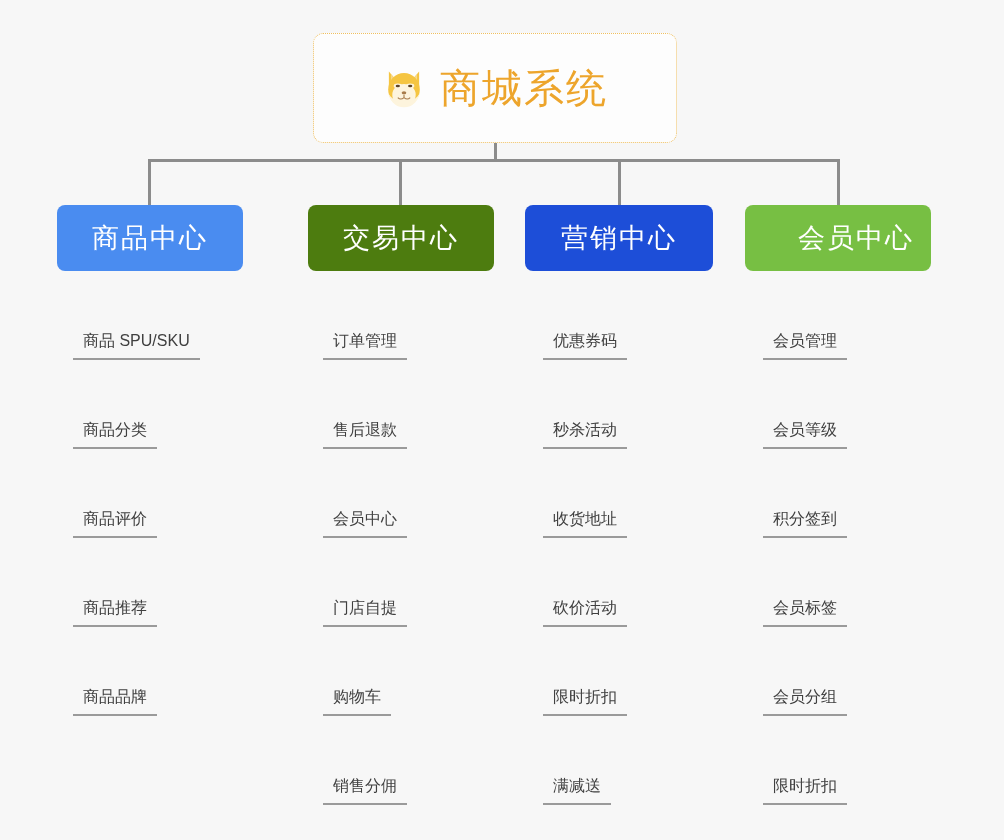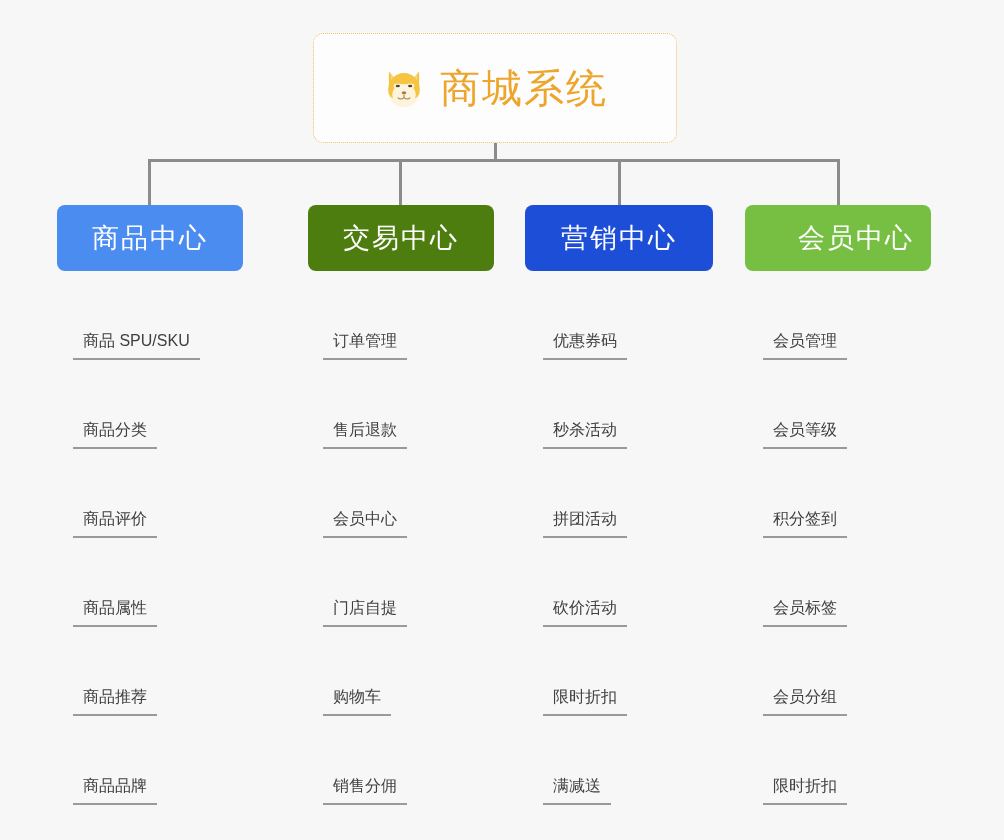--- a/index.html
+++ b/index.html
@@ -179,23 +179,20 @@
       <li class="leaf">
           <span class="leaf-label">商品 SPU/SKU</span>
         </li>
       <li class="leaf">
           <span class="leaf-label">商品分类</span>
         </li>
       <li class="leaf">
           <span class="leaf-label">商品评价</span>
         </li>
       <li class="leaf">
-          <span class="leaf-label">商品属性</span>
-        </li>
-      <li class="leaf">
           <span class="leaf-label">商品推荐</span>
         </li>
       <li class="leaf">
           <span class="leaf-label">商品品牌</span>
         </li>
     </ul>
   </div>
 
   <div class="column" id="col-1">
     <div class="cat-box" style="background: #4d7c0f;">
@@ -230,21 +227,21 @@
     </div>
     <div class="branch"></div>
     <ul class="leaf-list">
       <li class="leaf">
           <span class="leaf-label">优惠券码</span>
         </li>
       <li class="leaf">
           <span class="leaf-label">秒杀活动</span>
         </li>
       <li class="leaf">
-          <span class="leaf-label">拼团活动</span>
+          <span class="leaf-label">收货地址</span>
         </li>
       <li class="leaf">
           <span class="leaf-label">砍价活动</span>
         </li>
       <li class="leaf">
           <span class="leaf-label">限时折扣</span>
         </li>
       <li class="leaf">
           <span class="leaf-label">满减送</span>
         </li>

